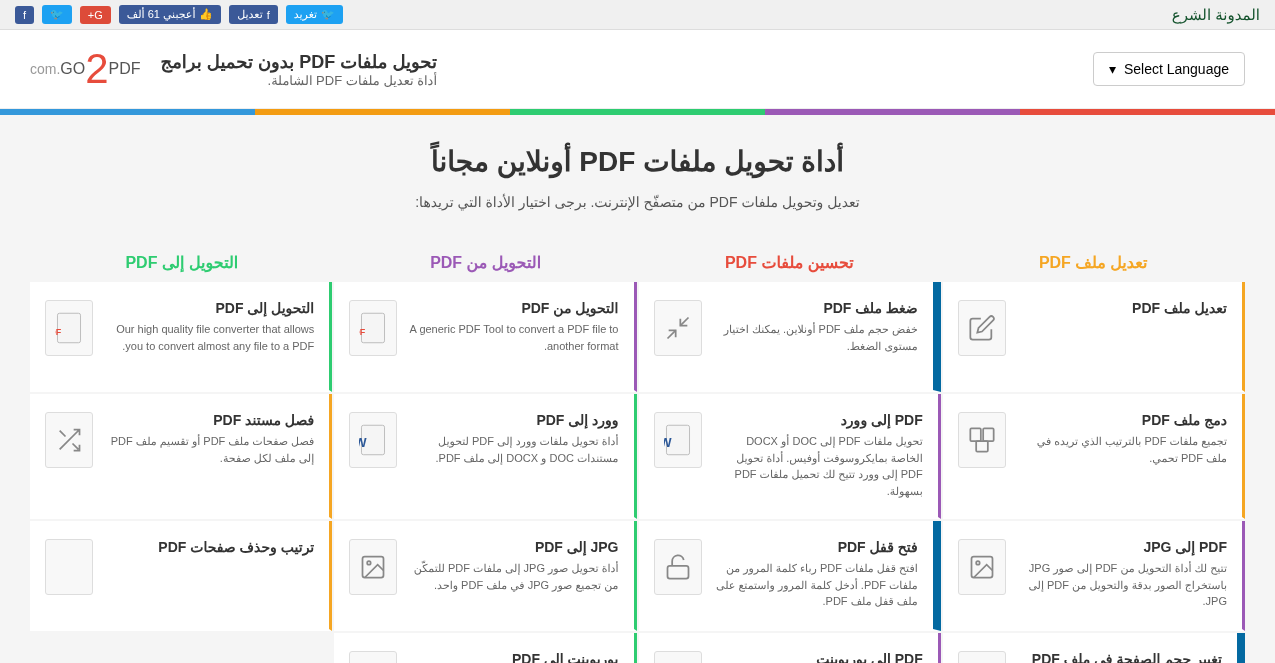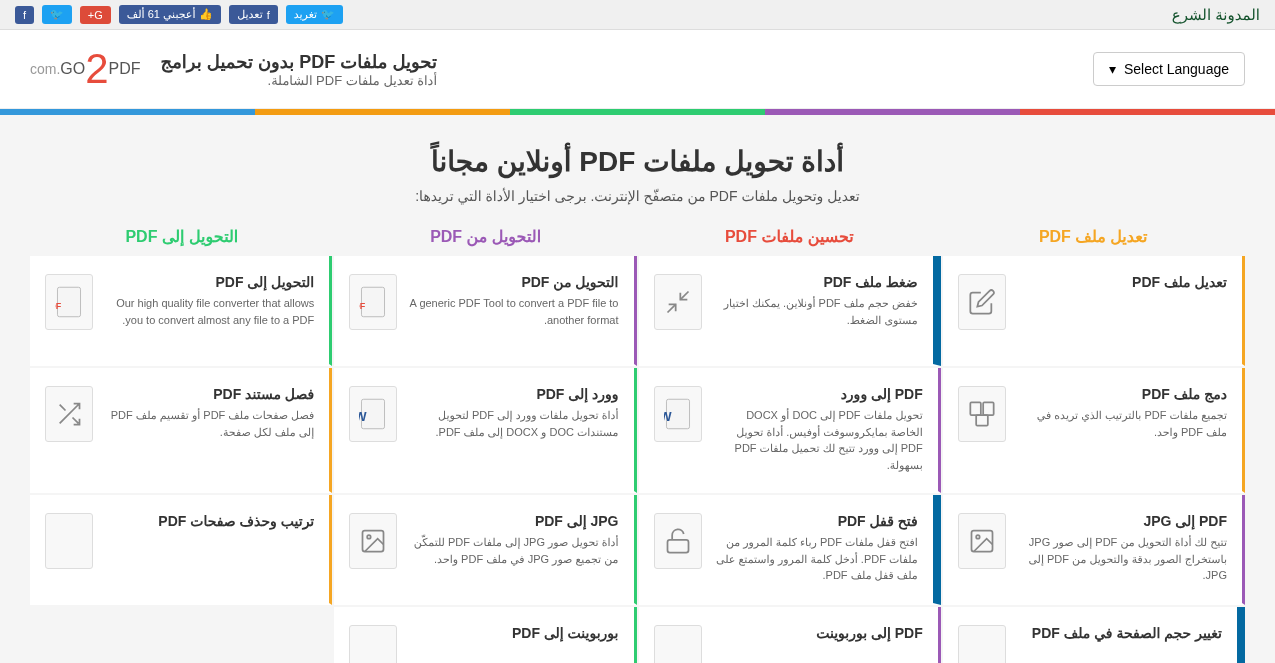--- a/index.html
+++ b/index.html
@@ -97,27 +97,27 @@
     
     .main-content {
       background: #f5f5f5;
       padding: 30px;
     }
     .page-title {
       text-align: center;
       font-size: 28px;
       font-weight: bold;
       color: #333;
-      margin-bottom: 10px;
+      margin-bottom: 16px;
     }
     .page-subtitle {
       text-align: center;
       font-size: 14px;
       color: #555;
-      margin-bottom: 15px;
+      margin-bottom: 35px;
     }
 
     
     .categories-row {
       display: grid;
       grid-template-columns: repeat(4, 1fr);
       gap: 0;
       margin-bottom: 2px;
     }
     .category-header {
@@ -292,21 +292,21 @@
         <div class="tool-icon">
           <svg width="28" height="32" viewBox="0 0 40 50">
             <rect x="2" y="2" width="36" height="46" rx="3" fill="#f5f5f5" stroke="#bbb" stroke-width="1.5"></rect>
             <text x="8" y="36" font-size="14" font-weight="bold" fill="#e74c3c">PDF</text>
           </svg>
         </div>
       </div>
       <div class="tool-card edit-border">
         <div class="tool-text">
           <div class="tool-title">دمج ملف PDF</div>
-          <div class="tool-desc">تجميع ملفات PDF بالترتيب الذي تريده في ملف PDF واحد.</div>
+          <div class="tool-desc">تجميع ملفات PDF بالترتيب الذي تريده في ملف PDF تحمي.</div>
         </div>
         <div class="tool-icon">
           <svg width="28" height="28" viewBox="0 0 24 24" fill="none" stroke="#888" stroke-width="1.5">
             <rect x="2" y="2" width="9" height="11" rx="1"></rect>
             <rect x="13" y="2" width="9" height="11" rx="1"></rect>
             <rect x="7" y="13" width="10" height="9" rx="1"></rect>
             <line x1="7" y1="17" x2="7" y2="17"></line>
           </svg>
         </div>
       </div>

